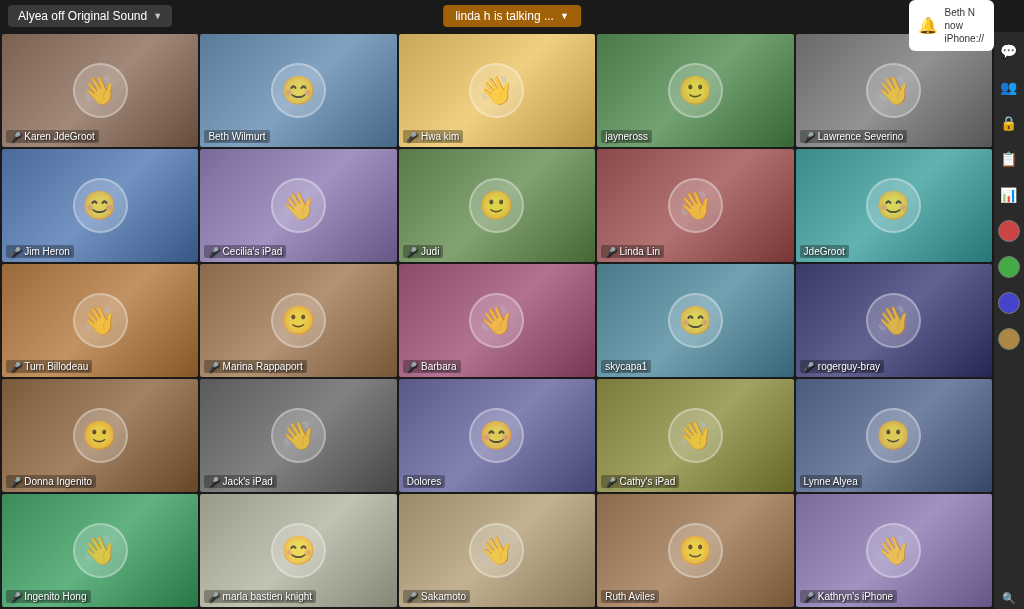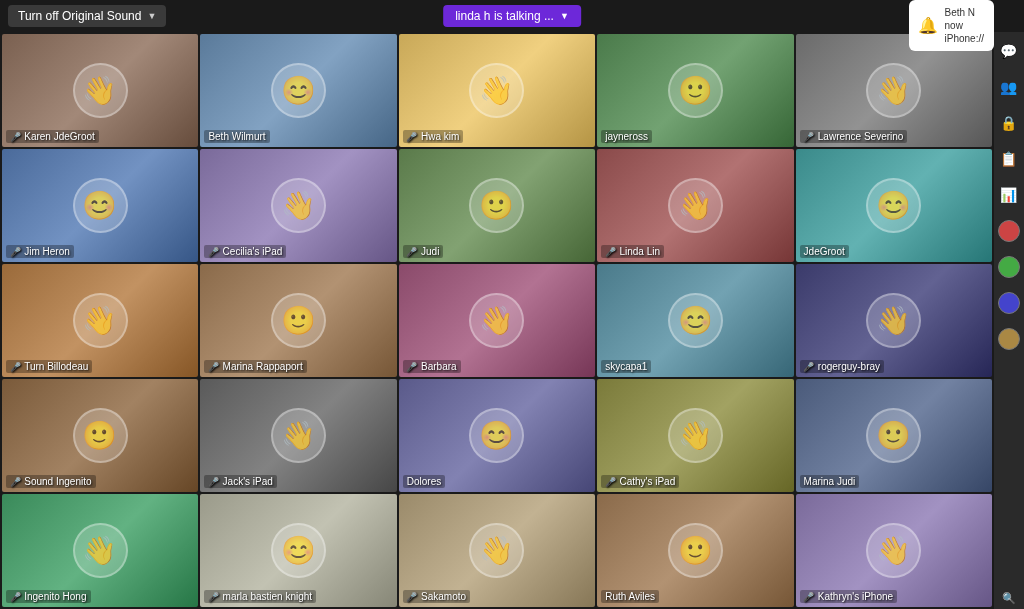--- a/index.html
+++ b/index.html
@@ -41,21 +41,21 @@
 
     #turn-off-sound-btn .dropdown-arrow {
       font-size: 9px;
       color: #ccc;
     }
 
     #talking-indicator {
       position: absolute;
       left: 50%;
       transform: translateX(-50%);
-      background: #6d28d9;
+      background: #a16207;
       color: #fff;
       border-radius: 4px;
       padding: 4px 12px;
       font-size: 12px;
       display: flex;
       align-items: center;
       gap: 6px;
       justify-content: center;
     }
 
@@ -192,21 +192,21 @@
       justify-content: center;
       font-size: 24px;
       color: rgba(255,255,255,0.7);
     }
   </style>
 </head>
 <body>
 
 <div id="top-bar">
   <button id="turn-off-sound-btn">
-    <span>Turn off Original Sound</span>
+    <span>Alyea off Original Sound</span>
     <span class="dropdown-arrow">▼</span>
   </button>
 
   <div id="talking-indicator">
     <span>linda h is talking ...</span>
     <span class="dropdown-arrow">▼</span>
   </div>
 
   <div id="notification">
     <span class="bell-icon">🔔</span>
@@ -349,21 +349,21 @@
         <span class="mic-icon">🎤</span>
         <span>rogerguy-bray</span>
       </div>
     </div>
     <div class="participant-tile" style="background: linear-gradient(135deg, rgb(122, 90, 58) 0%, rgb(162, 130, 98) 50%, rgb(102, 70, 38) 100%);">
       <div class="person-art">
         <div class="person-avatar" style="font-size: 28px;">🙂</div>
       </div>
       <div class="name-tag">
         <span class="mic-icon">🎤</span>
-        <span>Sound Ingenito</span>
+        <span>Donna Ingenito</span>
       </div>
     </div>
     <div class="participant-tile" style="background: linear-gradient(135deg, rgb(90, 90, 90) 0%, rgb(130, 130, 130) 50%, rgb(70, 70, 70) 100%);">
       <div class="person-art">
         <div class="person-avatar" style="font-size: 28px;">👋</div>
       </div>
       <div class="name-tag">
         <span class="mic-icon">🎤</span>
         <span>Jack's iPad</span>
       </div>
@@ -383,21 +383,21 @@
       <div class="name-tag">
         <span class="mic-icon">🎤</span>
         <span>Cathy's iPad</span>
       </div>
     </div>
     <div class="participant-tile" style="background: linear-gradient(135deg, rgb(74, 90, 122) 0%, rgb(114, 130, 162) 50%, rgb(54, 70, 102) 100%);">
       <div class="person-art">
         <div class="person-avatar" style="font-size: 28px;">🙂</div>
       </div>
       <div class="name-tag">
-        <span>Marina Judi</span>
+        <span>Lynne Alyea</span>
       </div>
     </div>
     <div class="participant-tile" style="background: linear-gradient(135deg, rgb(58, 138, 90) 0%, rgb(98, 178, 130) 50%, rgb(38, 118, 70) 100%);">
       <div class="person-art">
         <div class="person-avatar" style="font-size: 28px;">👋</div>
       </div>
       <div class="name-tag">
         <span class="mic-icon">🎤</span>
         <span>Ingenito Hong</span>
       </div>

